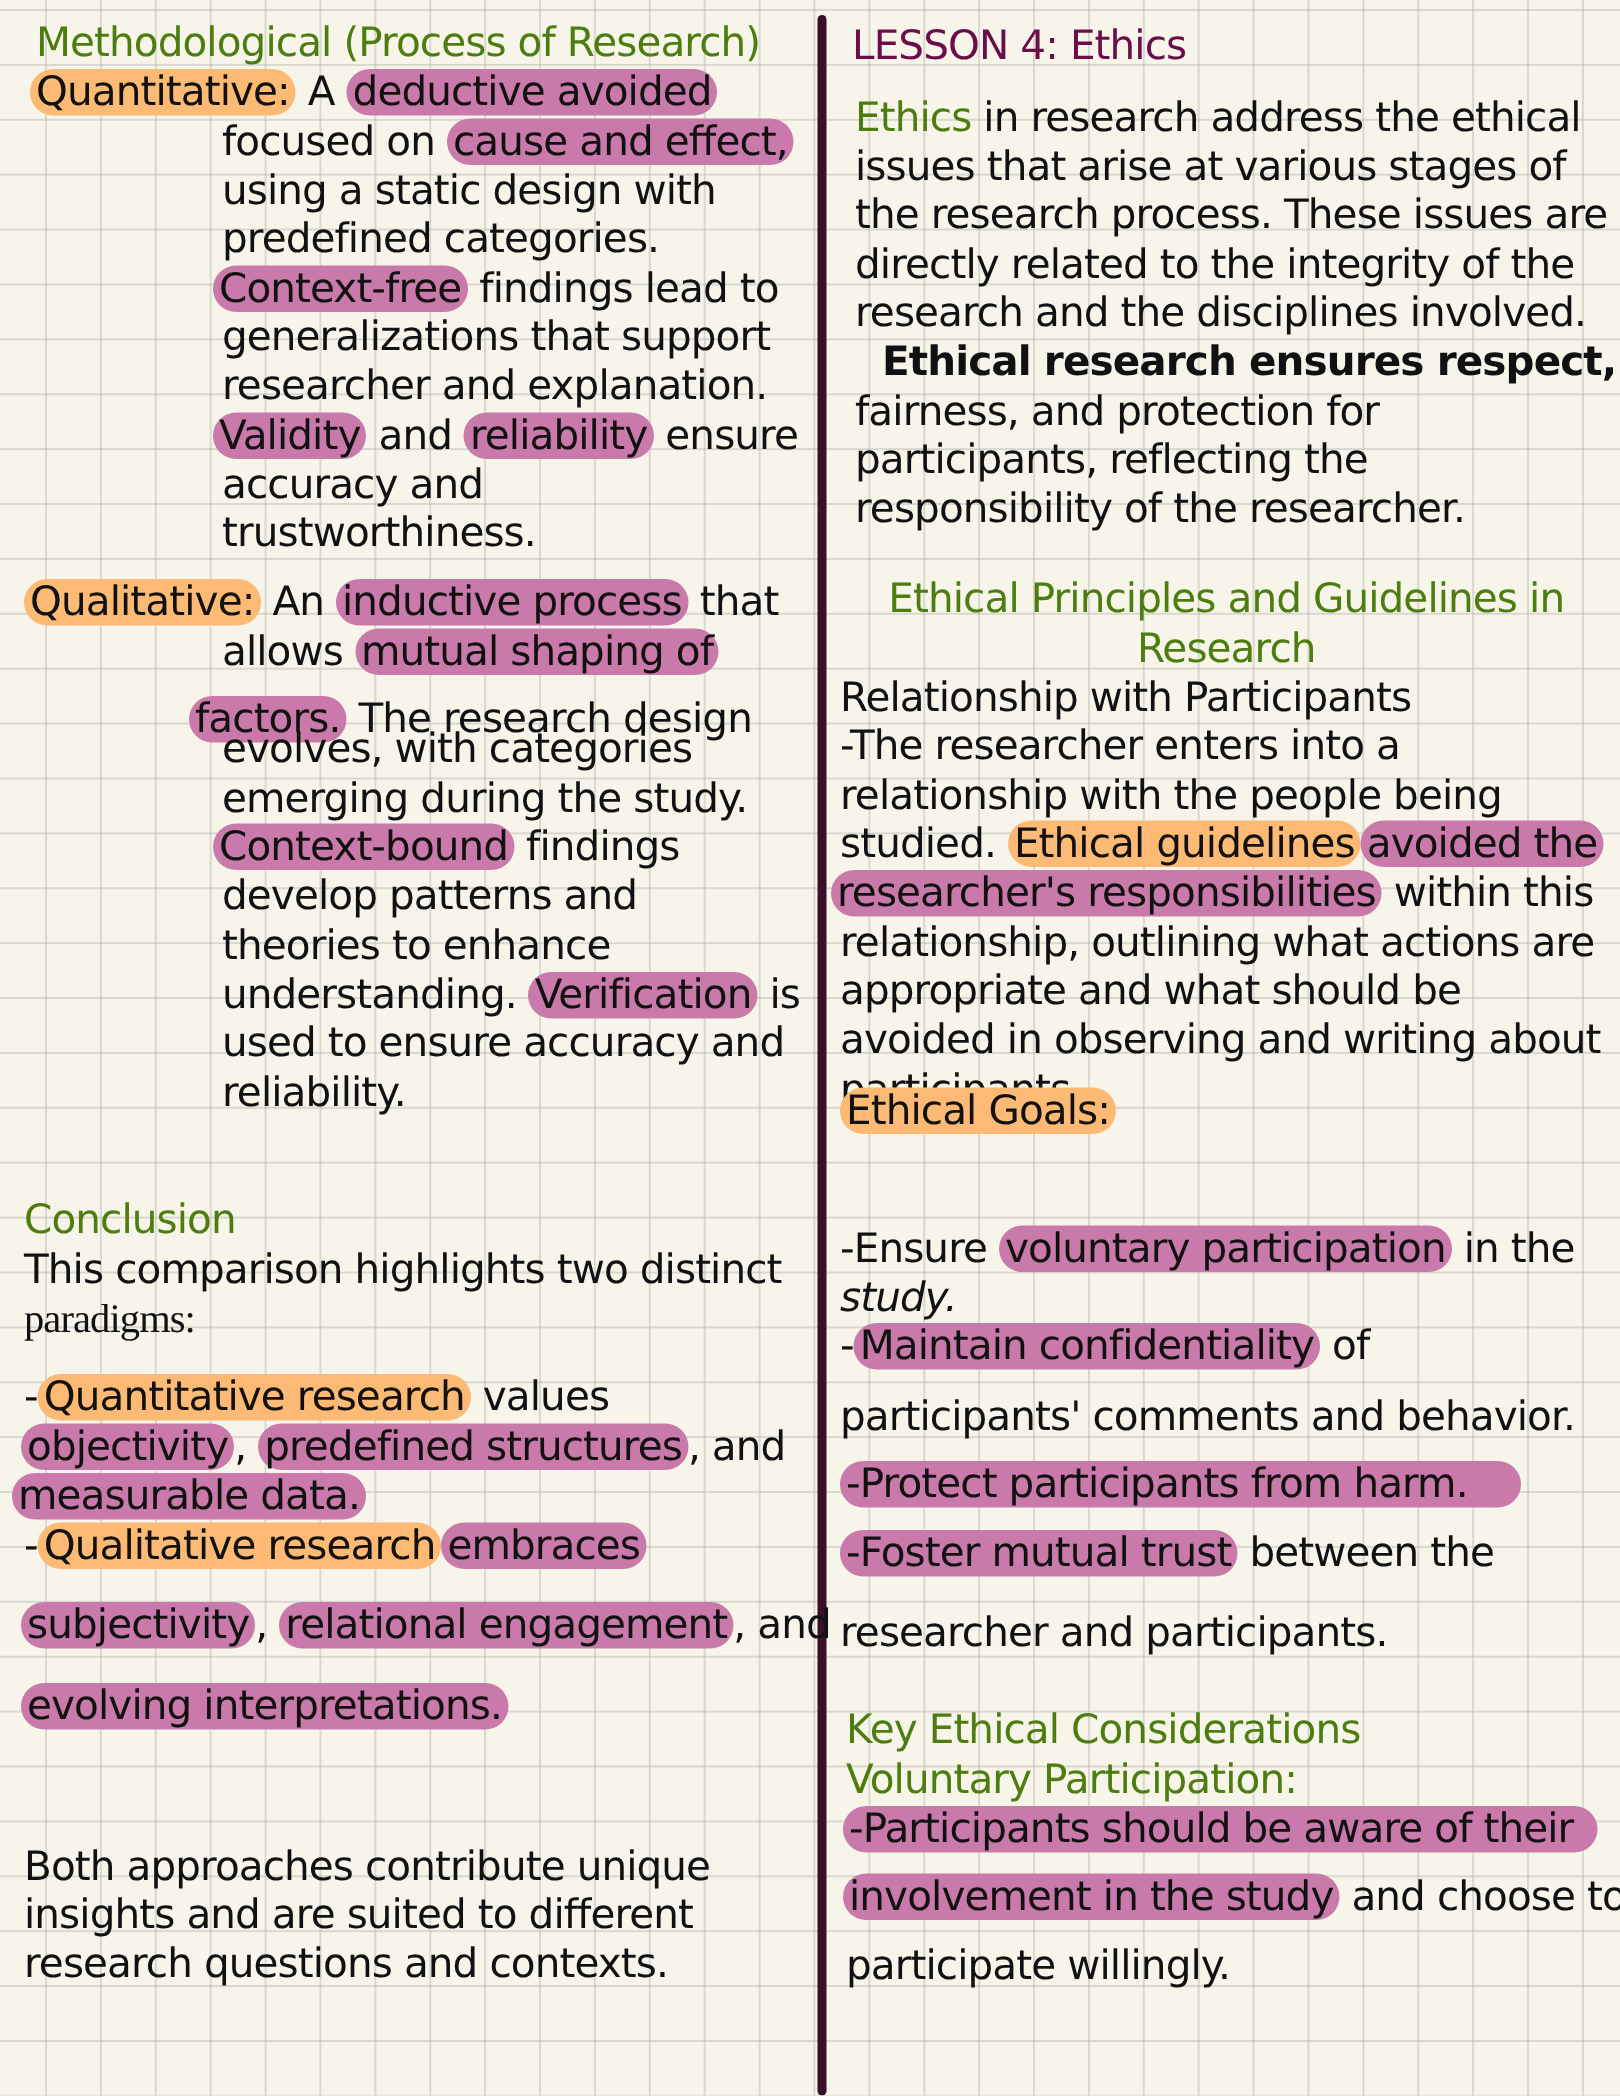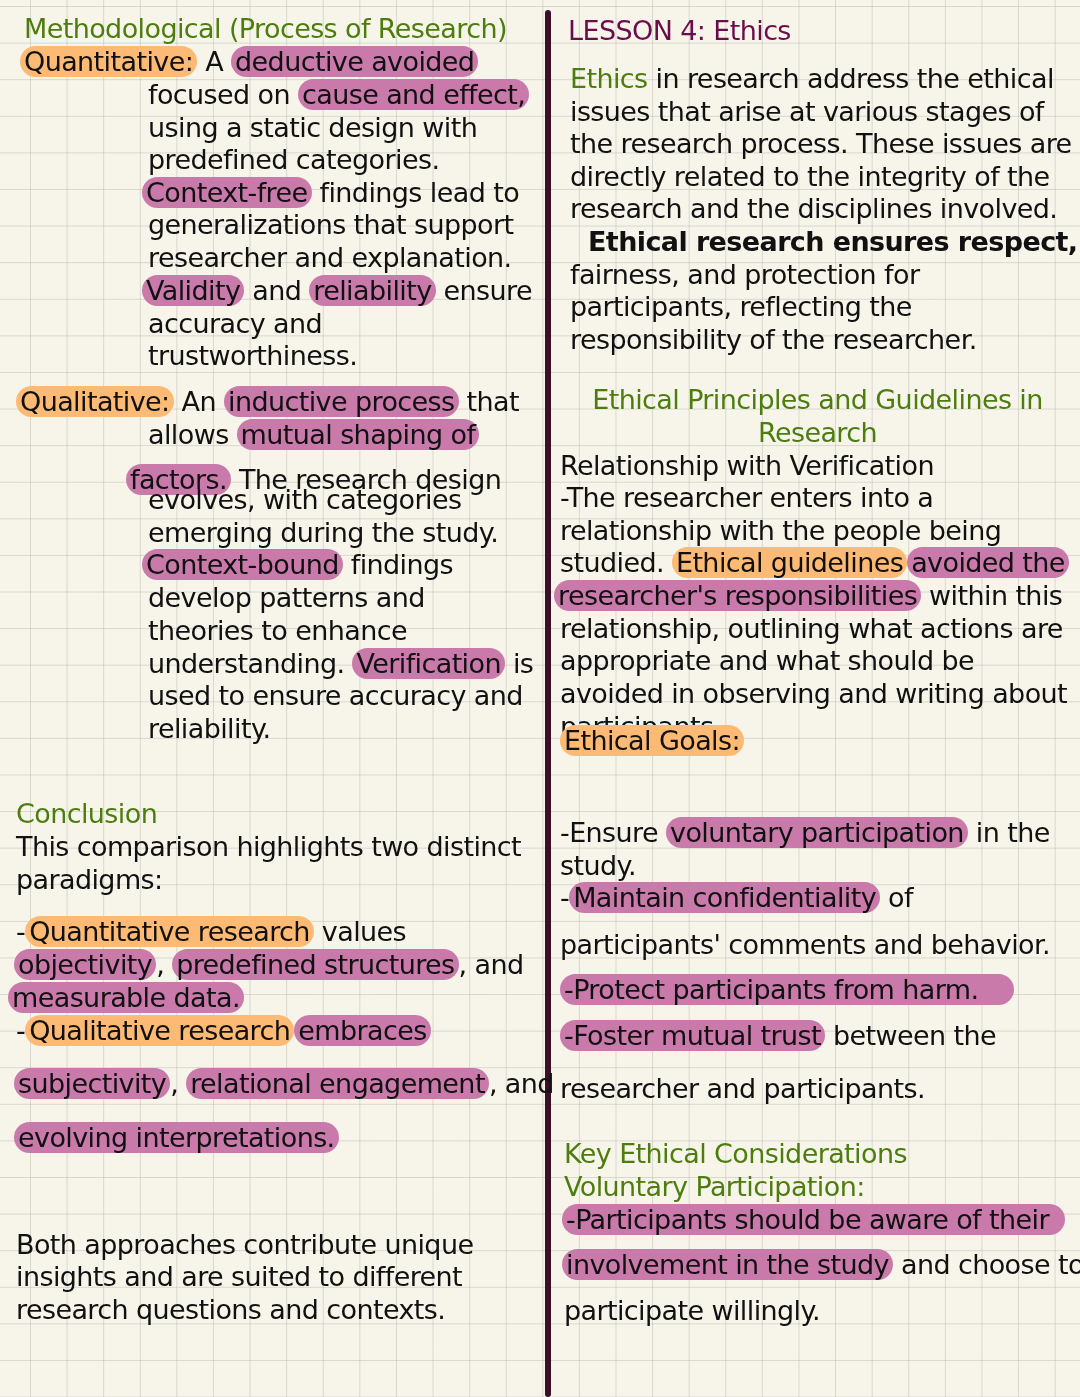--- a/index.html
+++ b/index.html
@@ -51,21 +51,21 @@
   <div class="line" style="top:516px;left:134px;">emerging during the study.</div>
   <div class="line" style="top:548px;left:128px;"><span class="hl">Context-bound</span><span> findings</span></div>
   <div class="line" style="top:581px;left:134px;">develop patterns and</div>
   <div class="line" style="top:614px;left:134px;">theories to enhance</div>
   <div class="line" style="top:647px;left:134px;"><span>understanding. </span><span class="hl">Verification</span><span> is</span></div>
   <div class="line" style="top:679px;left:134px;">used to ensure accuracy and</div>
   <div class="line" style="top:712px;left:134px;">reliability.</div>
 
   <div class="line pink" style="top:797px;left:2px;">Conclusion</div>
   <div class="line" style="top:830px;left:2px;">This comparison highlights two distinct</div>
-  <div class="line" style="top:863px;left:2px;">paradigms:</div>
+  <div class="line" style="top:863px;left:2px;font-family:Liberation Serif, serif;">paradigms:</div>
 
   <div class="line" style="top:915px;left:2px;"><span>-</span><span class="hd">Quantitative research</span><span> values</span></div>
   <div class="line" style="top:948px;left:0px;"><span class="hl">objectivity</span><span>, </span><span class="hl">predefined structures</span><span>, and</span></div>
   <div class="line" style="top:981px;left:-6px;"><span class="hl">measurable data.</span></div>
   <div class="line" style="top:1014px;left:2px;"><span>-</span><span class="hd">Qualitative research</span><span class="hl">embraces</span></div>
   <div class="line" style="top:1067px;left:0px;"><span class="hl">subjectivity</span><span>, </span><span class="hl">relational engagement</span><span>, and</span></div>
   <div class="line" style="top:1121px;left:0px;"><span class="hl">evolving interpretations.</span></div>
 
   <div class="line" style="top:1228px;left:2px;">Both approaches contribute unique</div>
   <div class="line" style="top:1260px;left:2px;">insights and are suited to different</div>
@@ -80,33 +80,33 @@
   <div class="line" style="top:127px;left:10px;">the research process. These issues are</div>
   <div class="line" style="top:160px;left:10px;">directly related to the integrity of the</div>
   <div class="line" style="top:192px;left:10px;">research and the disciplines involved.</div>
   <div class="line" style="top:225px;left:28px;font-weight:bold;">Ethical research ensures respect,</div>
   <div class="line" style="top:258px;left:10px;">fairness, and protection for</div>
   <div class="line" style="top:290px;left:10px;">participants, reflecting the</div>
   <div class="line" style="top:323px;left:10px;">responsibility of the researcher.</div>
 
   <div class="line pink center" style="top:383px;left:0;">Ethical Principles and Guidelines in</div>
   <div class="line pink center" style="top:416px;left:0;">Research</div>
-  <div class="line" style="top:449px;left:0;">Relationship with Verification</div>
+  <div class="line" style="top:449px;left:0;">Relationship with Participants</div>
   <div class="line" style="top:481px;left:0;">-The researcher enters into a</div>
   <div class="line" style="top:514px;left:0;">relationship with the people being</div>
   <div class="line" style="top:546px;left:0;"><span>studied. </span><span class="hd">Ethical guidelines</span><span class="hl">avoided the</span></div>
   <div class="line" style="top:579px;left:-6px;"><span class="hl">researcher's responsibilities</span><span> within this</span></div>
   <div class="line" style="top:612px;left:0;">relationship, outlining what actions are</div>
   <div class="line" style="top:644px;left:0;">appropriate and what should be</div>
   <div class="line" style="top:677px;left:0;">avoided in observing and writing about</div>
   <div class="line" style="top:710px;left:0;">participants.</div>
 
   <div class="line" style="top:724px;left:0;"><span class="hd">Ethical Goals:</span></div>
   <div class="line" style="top:816px;left:0;"><span>-Ensure </span><span class="hl">voluntary participation</span><span> in the</span></div>
-  <div class="line" style="top:849px;left:0;">study.</div>
+  <div class="line" style="top:849px;left:0;font-style:italic;">study.</div>
   <div class="line" style="top:881px;left:0;"><span>-</span><span class="hl">Maintain confidentiality</span><span> of</span></div>
   <div class="line" style="top:928px;left:0;">participants' comments and behavior.</div>
   <div class="line" style="top:973px;left:0;"><span class="hl" style="padding-right:36px;">-Protect participants from harm.</span></div>
   <div class="line" style="top:1019px;left:0;"><span class="hl">-Foster mutual trust</span><span> between the</span></div>
   <div class="line" style="top:1072px;left:0;">researcher and participants.</div>
 
   <div class="line pink" style="top:1137px;left:4px;">Key Ethical Considerations</div>
   <div class="line pink" style="top:1170px;left:4px;">Voluntary Participation:</div>
   <div class="line" style="top:1203px;left:2px;"><span class="hl" style="padding-right:16px;">-Participants should be aware of their</span></div>
   <div class="line" style="top:1248px;left:2px;"><span class="hl">involvement in the study</span><span> and choose to</span></div>

